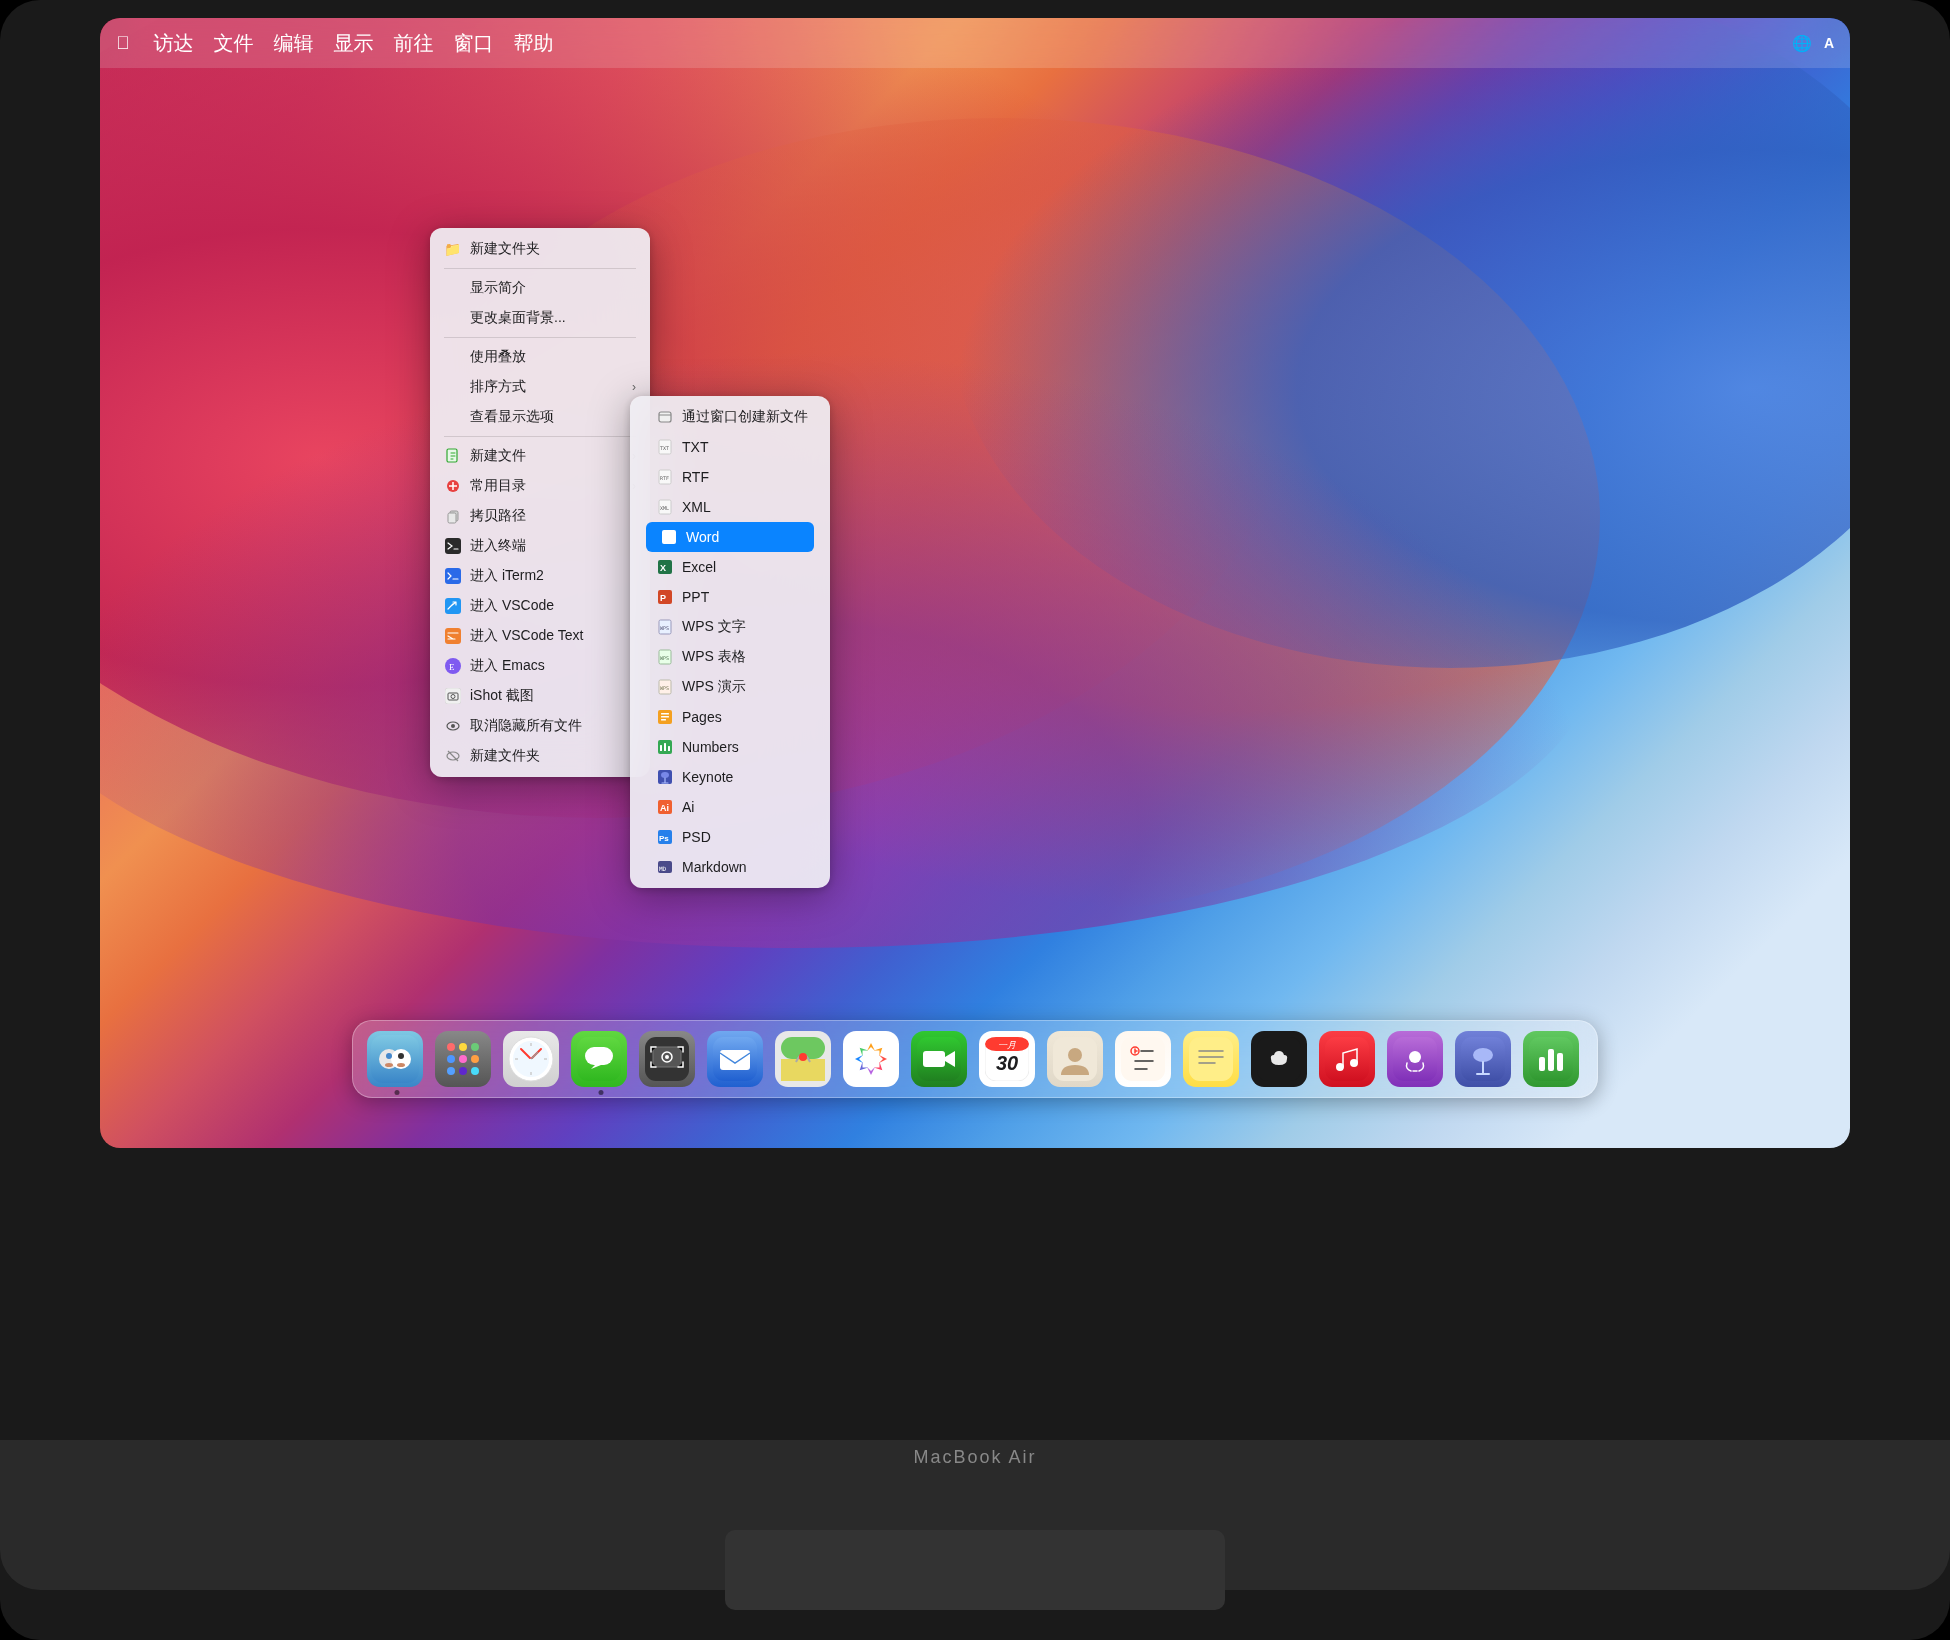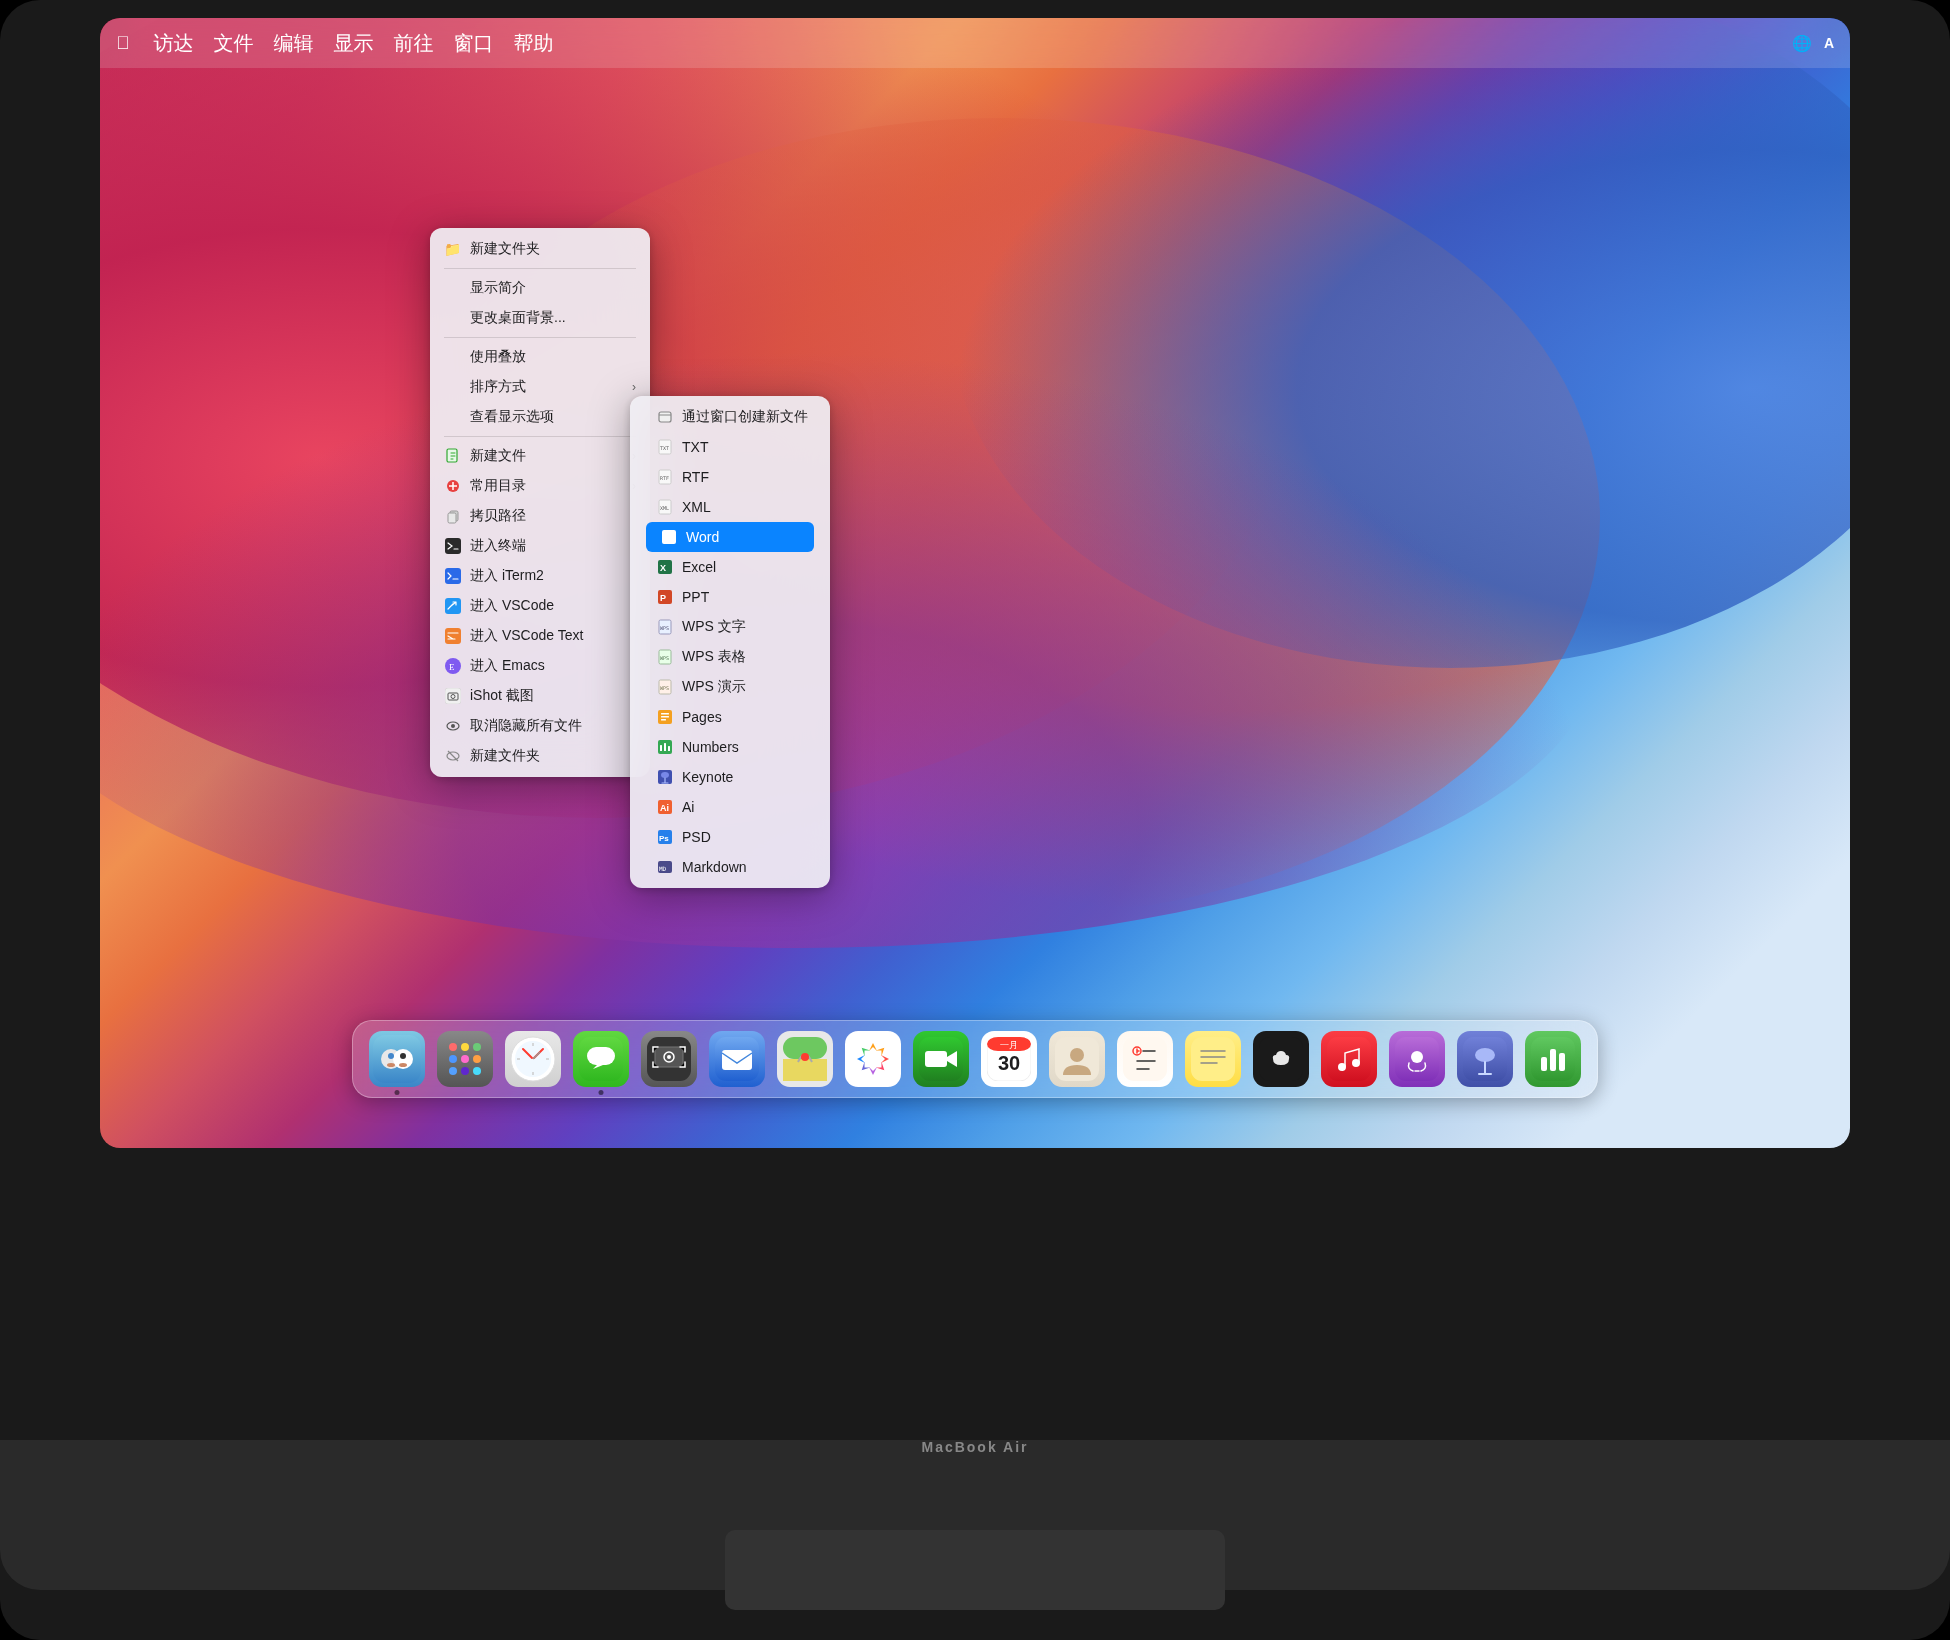--- a/index.html
+++ b/index.html
@@ -227,25 +227,26 @@
       border-radius: 20px;
       padding: 8px 14px;
       border: 1px solid rgba(255,255,255,0.3);
       box-shadow: 0 4px 20px rgba(0,0,0,0.3);
     }
     .dock-item {
       width: 60px;
       height: 60px;
       display: flex;
       align-items: center;
-      justify-content: center;
+      justify-content: flex-start;
       cursor: pointer;
       position: relative;
       border-radius: 14px;
       flex-shrink: 0;
+      font-style: italic;
     }
     .dock-icon {
       width: 56px;
       height: 56px;
       border-radius: 13px;
       display: flex;
       align-items: center;
       justify-content: center;
       font-size: 28px;
       overflow: hidden;
@@ -283,26 +284,26 @@
       bottom: 30px;
       left: 50%;
       transform: translateX(-50%);
       width: 500px;
       height: 80px;
       background: #333;
       border-radius: 10px;
     }
     .macbook-label {
       position: absolute;
-      bottom: 185px;
+      bottom: 172px;
       left: 50%;
       transform: translateX(-50%);
       color: #888;
-      font-size: 14px;
-      font-weight: 700;
+      font-size: 18px;
+      font-weight: 400;
       letter-spacing: 2px;
       white-space: nowrap;
     }
 
     
     .finder-icon { background: linear-gradient(180deg, #7ec8e3 0%, #3a86c8 100%); }
     .safari-icon { background: linear-gradient(180deg, #e8e8e8 0%, #d0d0d0 100%); }
     .messages-icon { background: linear-gradient(180deg, #60d840 0%, #30b820 100%); }
     .screenshot-icon { background: linear-gradient(180deg, #888 0%, #555 100%); }
     .mail-icon { background: linear-gradient(180deg, #70a8f0 0%, #2060d0 100%); }

